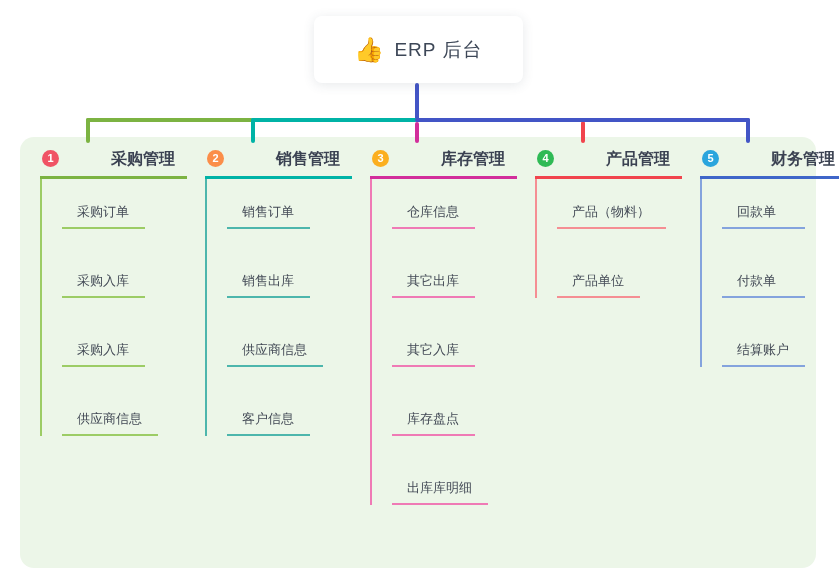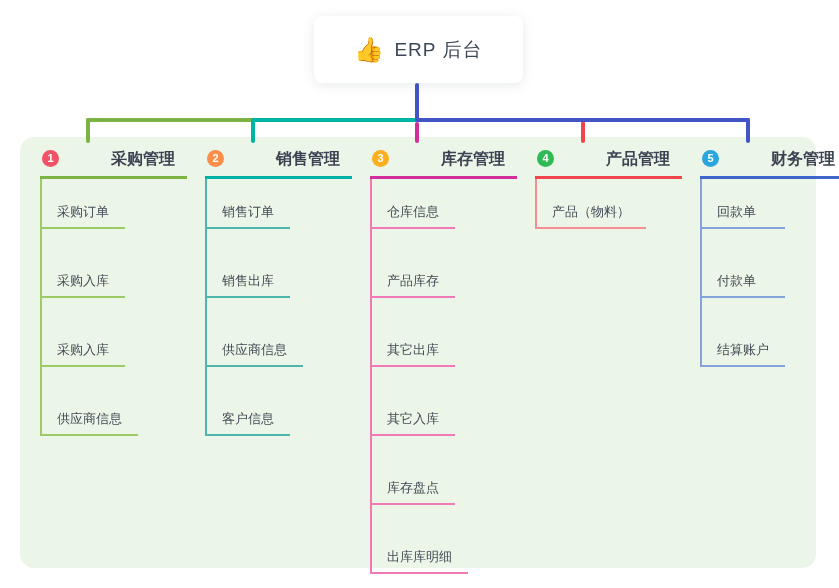--- a/index.html
+++ b/index.html
@@ -43,21 +43,21 @@
     border-bottom:3px solid var(--line);
     cursor:default;
   }
   .badge{
     width:17px;height:17px;border-radius:50%;
     background:var(--badge);color:#ffffff;
     font-size:11px;font-weight:bold;line-height:17px;text-align:center;
     flex:0 0 auto;
   }
   .branch-label{font-size:16px;font-weight:700;color:#3b4252;white-space:nowrap;line-height:21px;margin-left:46px;}
-  .children{border-left:2px solid var(--childline);}
+  .children{border-left:2px solid var(--childline);padding-left:20px;}
   .child{
     box-sizing:border-box;
     height:69px;
     display:flex;align-items:flex-end;
     width:max-content;min-width:83px;
     padding:0 16px 6px 15px;
     border-bottom:2px solid var(--childline);
   }
   .child:first-child{height:50px;}
   .child-label{font-size:13px;color:#434a56;white-space:nowrap;}
@@ -127,23 +127,20 @@
 <div class="branch b3" style="--badge: #fbaf1f; --line: #d22e9b; --childline: #ef7ab5;">
   <div class="branch-header">
     <span class="badge">3</span>
     <span class="branch-label">库存管理</span>
   </div>
   <div class="children">
     <div class="child">
         <span class="child-label">仓库信息</span>
       </div>
     <div class="child">
-        <span class="child-label">产品库存</span>
-      </div>
-    <div class="child">
         <span class="child-label">其它出库</span>
       </div>
     <div class="child">
         <span class="child-label">其它入库</span>
       </div>
     <div class="child">
         <span class="child-label">库存盘点</span>
       </div>
     <div class="child">
         <span class="child-label">出库库明细</span>
@@ -153,20 +150,23 @@
 
 <div class="branch b4" style="--badge: #2fba55; --line: #f1444d; --childline: #f58e93;">
   <div class="branch-header">
     <span class="badge">4</span>
     <span class="branch-label">产品管理</span>
   </div>
   <div class="children">
     <div class="child">
         <span class="child-label">产品（物料）</span>
       </div>
+    <div class="child">
+        <span class="child-label">产品单位</span>
+      </div>
   </div>
 </div>
 
 <div class="branch b5" style="--badge: #2aa5dd; --line: #3f66c9; --childline: #84a3dd;">
   <div class="branch-header">
     <span class="badge">5</span>
     <span class="branch-label">财务管理</span>
   </div>
   <div class="children">
     <div class="child">

